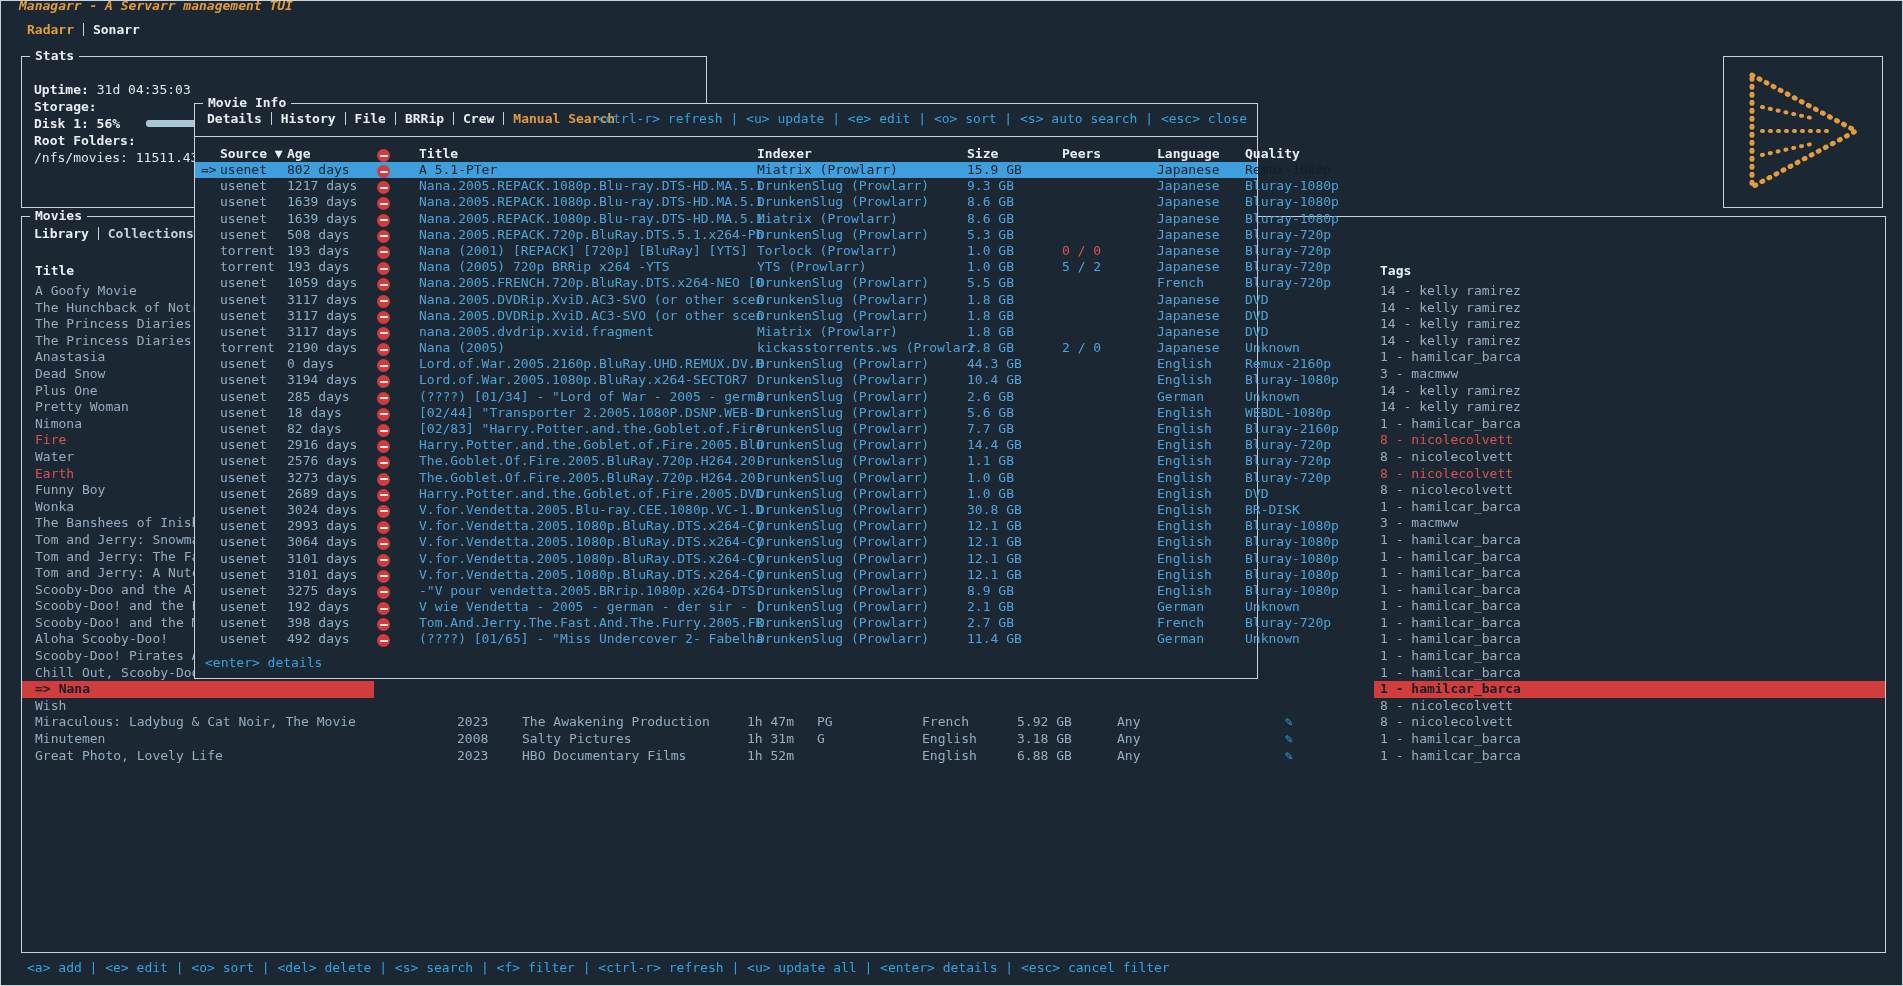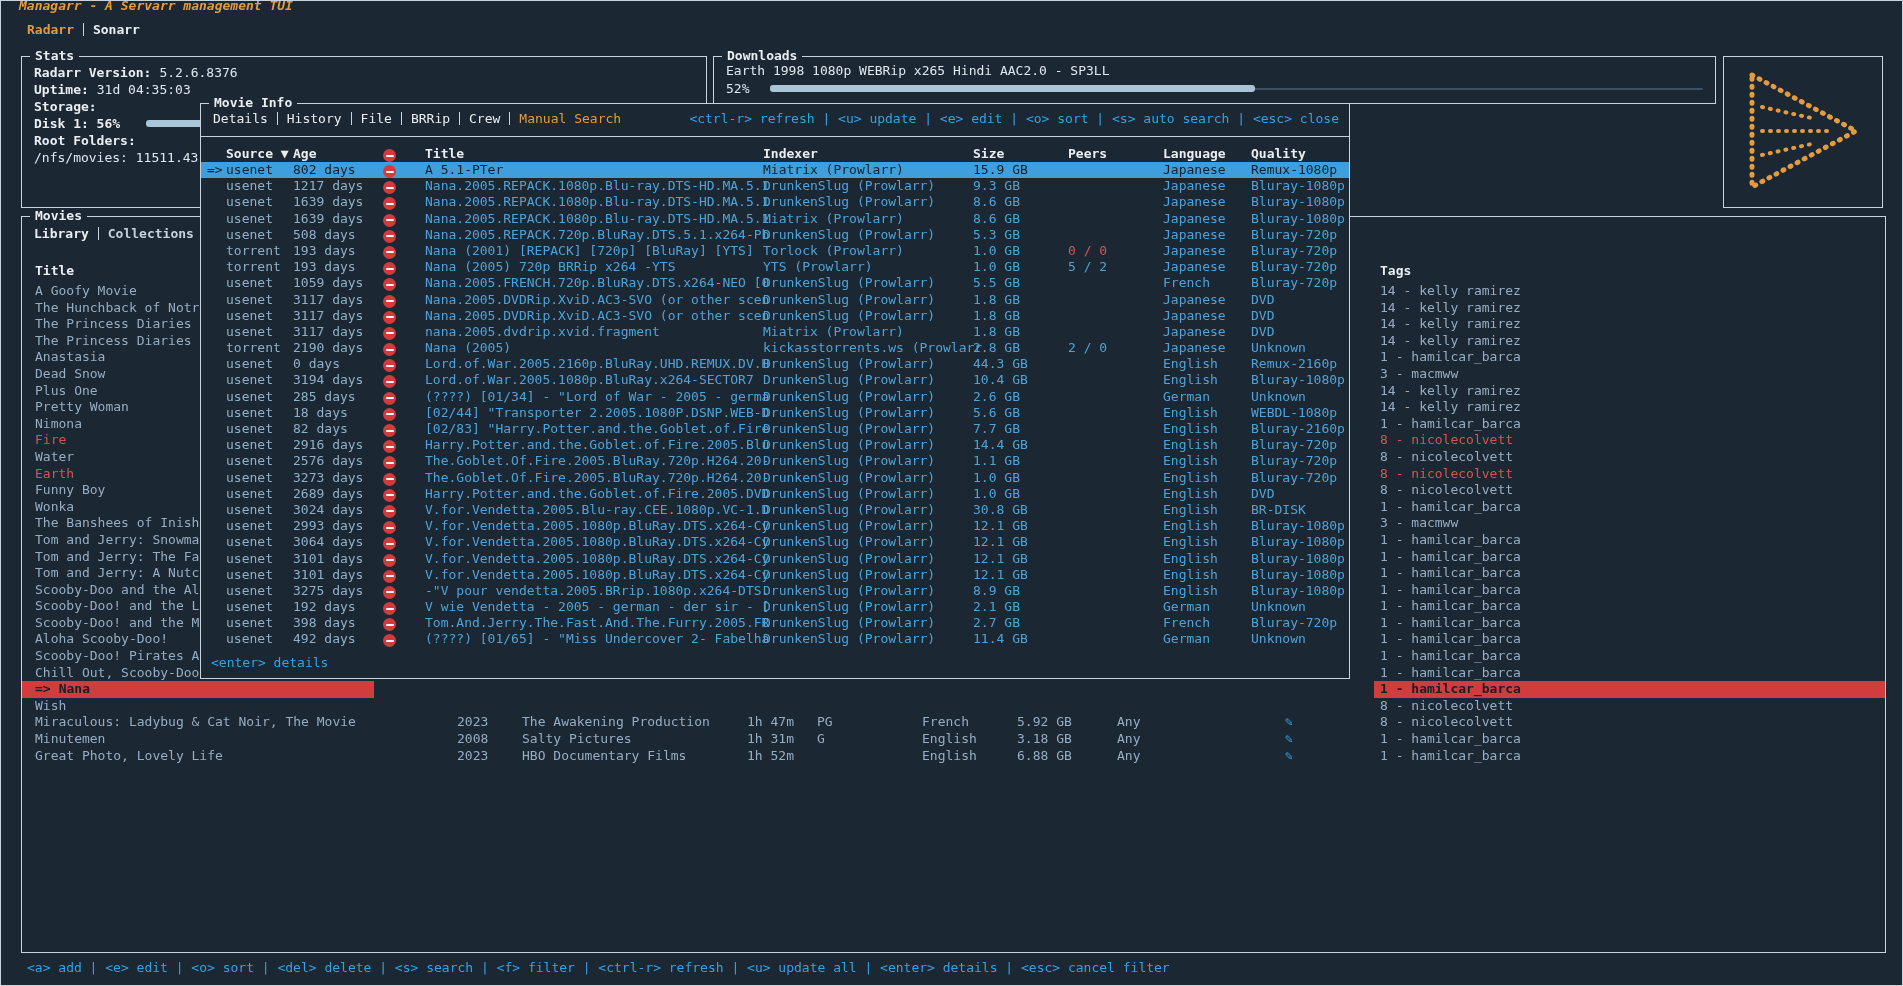--- a/index.html
+++ b/index.html
@@ -55,23 +55,23 @@
   .m-tag{position:absolute;left:1352px;width:511px;padding-left:6px;overflow:hidden;color:#97adc2}
   .m-col{position:absolute;color:#97adc2}
   .m-year{left:435px}.m-studio{left:500px}.m-runtime{left:725px}.m-cert{left:795px}
   .m-lang{left:900px}.m-size{left:995px}.m-profile{left:1095px}
   .m-monitored{left:1263px;color:#35a3e2}
   .movie-row[data-state="red"] .m-title,.movie-row[data-state="red"] .m-tag{color:#d75454}
   .movie-row[data-state="selected"] .m-title,
   .movie-row[data-state="selected"] .m-tag{background:#d13c3c;color:#141f29;font-weight:bold}
 
   
-  .modal{left:199px;top:102px;width:1150px;height:576px;background:#1b2733;z-index:5}
+  .modal{left:193px;top:102px;width:1064px;height:576px;background:#1b2733;z-index:5}
   .modal-tabs{position:absolute;top:6px;left:12px;right:10px;height:18px;line-height:18px;white-space:nowrap}
-  .mtab{font-weight:normal;color:#e9eef3}
+  .mtab{font-weight:bold;color:#e9eef3}
   .mtab.active{color:#e39b3f}
   .modal-keybinds{position:absolute;right:0;top:0}
   .modal-tabline{position:absolute;top:32px;left:0;right:0;border-bottom:1px solid #c9d3dc}
   .s-header{position:absolute;top:42px;left:0;right:0;height:16px;line-height:16px;font-weight:bold;color:#e9eef3;white-space:nowrap}
   .sh{position:absolute}
   .sh-source{left:25px}.sh-age{left:92px}.sh-blockcol{left:182px;top:1px}.sh-title{left:224px}
   .sh-indexer{left:562px}.sh-size{left:772px}.sh-peers{left:867px}.sh-lang{left:962px}.sh-quality{left:1050px}
   .s-rows{position:absolute;top:58px;left:0;right:0}
   .s-row{position:relative;height:16.2px;line-height:16.2px;white-space:nowrap}
   .s-cell{position:absolute}
@@ -97,50 +97,38 @@
 <div class="screen">
 
   <div class="app-title">Managarr - A Servarr management TUI</div>
 
   <div class="top-row">
     <span class="tab-servarr active">Radarr</span><span class="vdiv"></span><span class="tab-servarr">Sonarr</span>
   </div>
 
   <div class="box stats-box">
     <span class="box-title">Stats</span>
-    <div class="stat-line" style="top:7px"><b>Radarr Version:</b><span class="val">5.2.6.8376</span></div>
     <div class="stat-line" style="top:24px"><b>Uptime:</b><span class="val">31d 04:35:03</span></div>
     <div class="stat-line" style="top:41px"><b>Storage:</b></div>
     <div class="stat-line" style="top:58px">
       <b>Disk 1: 56%</b>
       <span class="gauge" style="left:112px;right:0">
         <span class="gauge-track"></span>
           <span class="gauge-fill" style="width: 56%;"></span>
       </span>
     </div>
     <div class="stat-line" style="top:75px"><b>Root Folders:</b></div>
     <div class="stat-line" style="top:92px">
       <span>/nfs/movies: 11511.43 GB</span>
       <span class="gauge" style="left:200px;right:0">
         <span class="gauge-track"></span>
       </span>
     </div>
   </div>
 
-  <div class="box downloads-box">
-    <span class="box-title">Downloads</span>
-    <div class="dl-name">Earth 1998 1080p WEBRip x265 Hindi AAC2.0 - SP3LL</div>
-    <div class="dl-line">
-      <span>52%</span>
-      <span class="gauge dl-gauge">
-        <span class="gauge-track"></span>
-          <span class="gauge-fill" style="width: 52%;"></span>
-      </span>
-    </div>
-  </div>
 
   <div class="box logo-box">
     <svg width="130" height="128" viewBox="0 0 130 128">
       <polygon points="14,8 118,64 14,120" fill="none" stroke="#e39b3f" stroke-width="5" stroke-dasharray="1 7" stroke-linecap="round" stroke-linejoin="round"></polygon>
       <line x1="24" y1="40" x2="78" y2="52" stroke="#e39b3f" stroke-width="4" stroke-dasharray="1 7" stroke-linecap="round"></line>
       <line x1="24" y1="64" x2="92" y2="64" stroke="#e39b3f" stroke-width="4" stroke-dasharray="1 7" stroke-linecap="round"></line>
       <line x1="24" y1="88" x2="78" y2="76" stroke="#e39b3f" stroke-width="4" stroke-dasharray="1 7" stroke-linecap="round"></line>
     </svg>
   </div>
 

